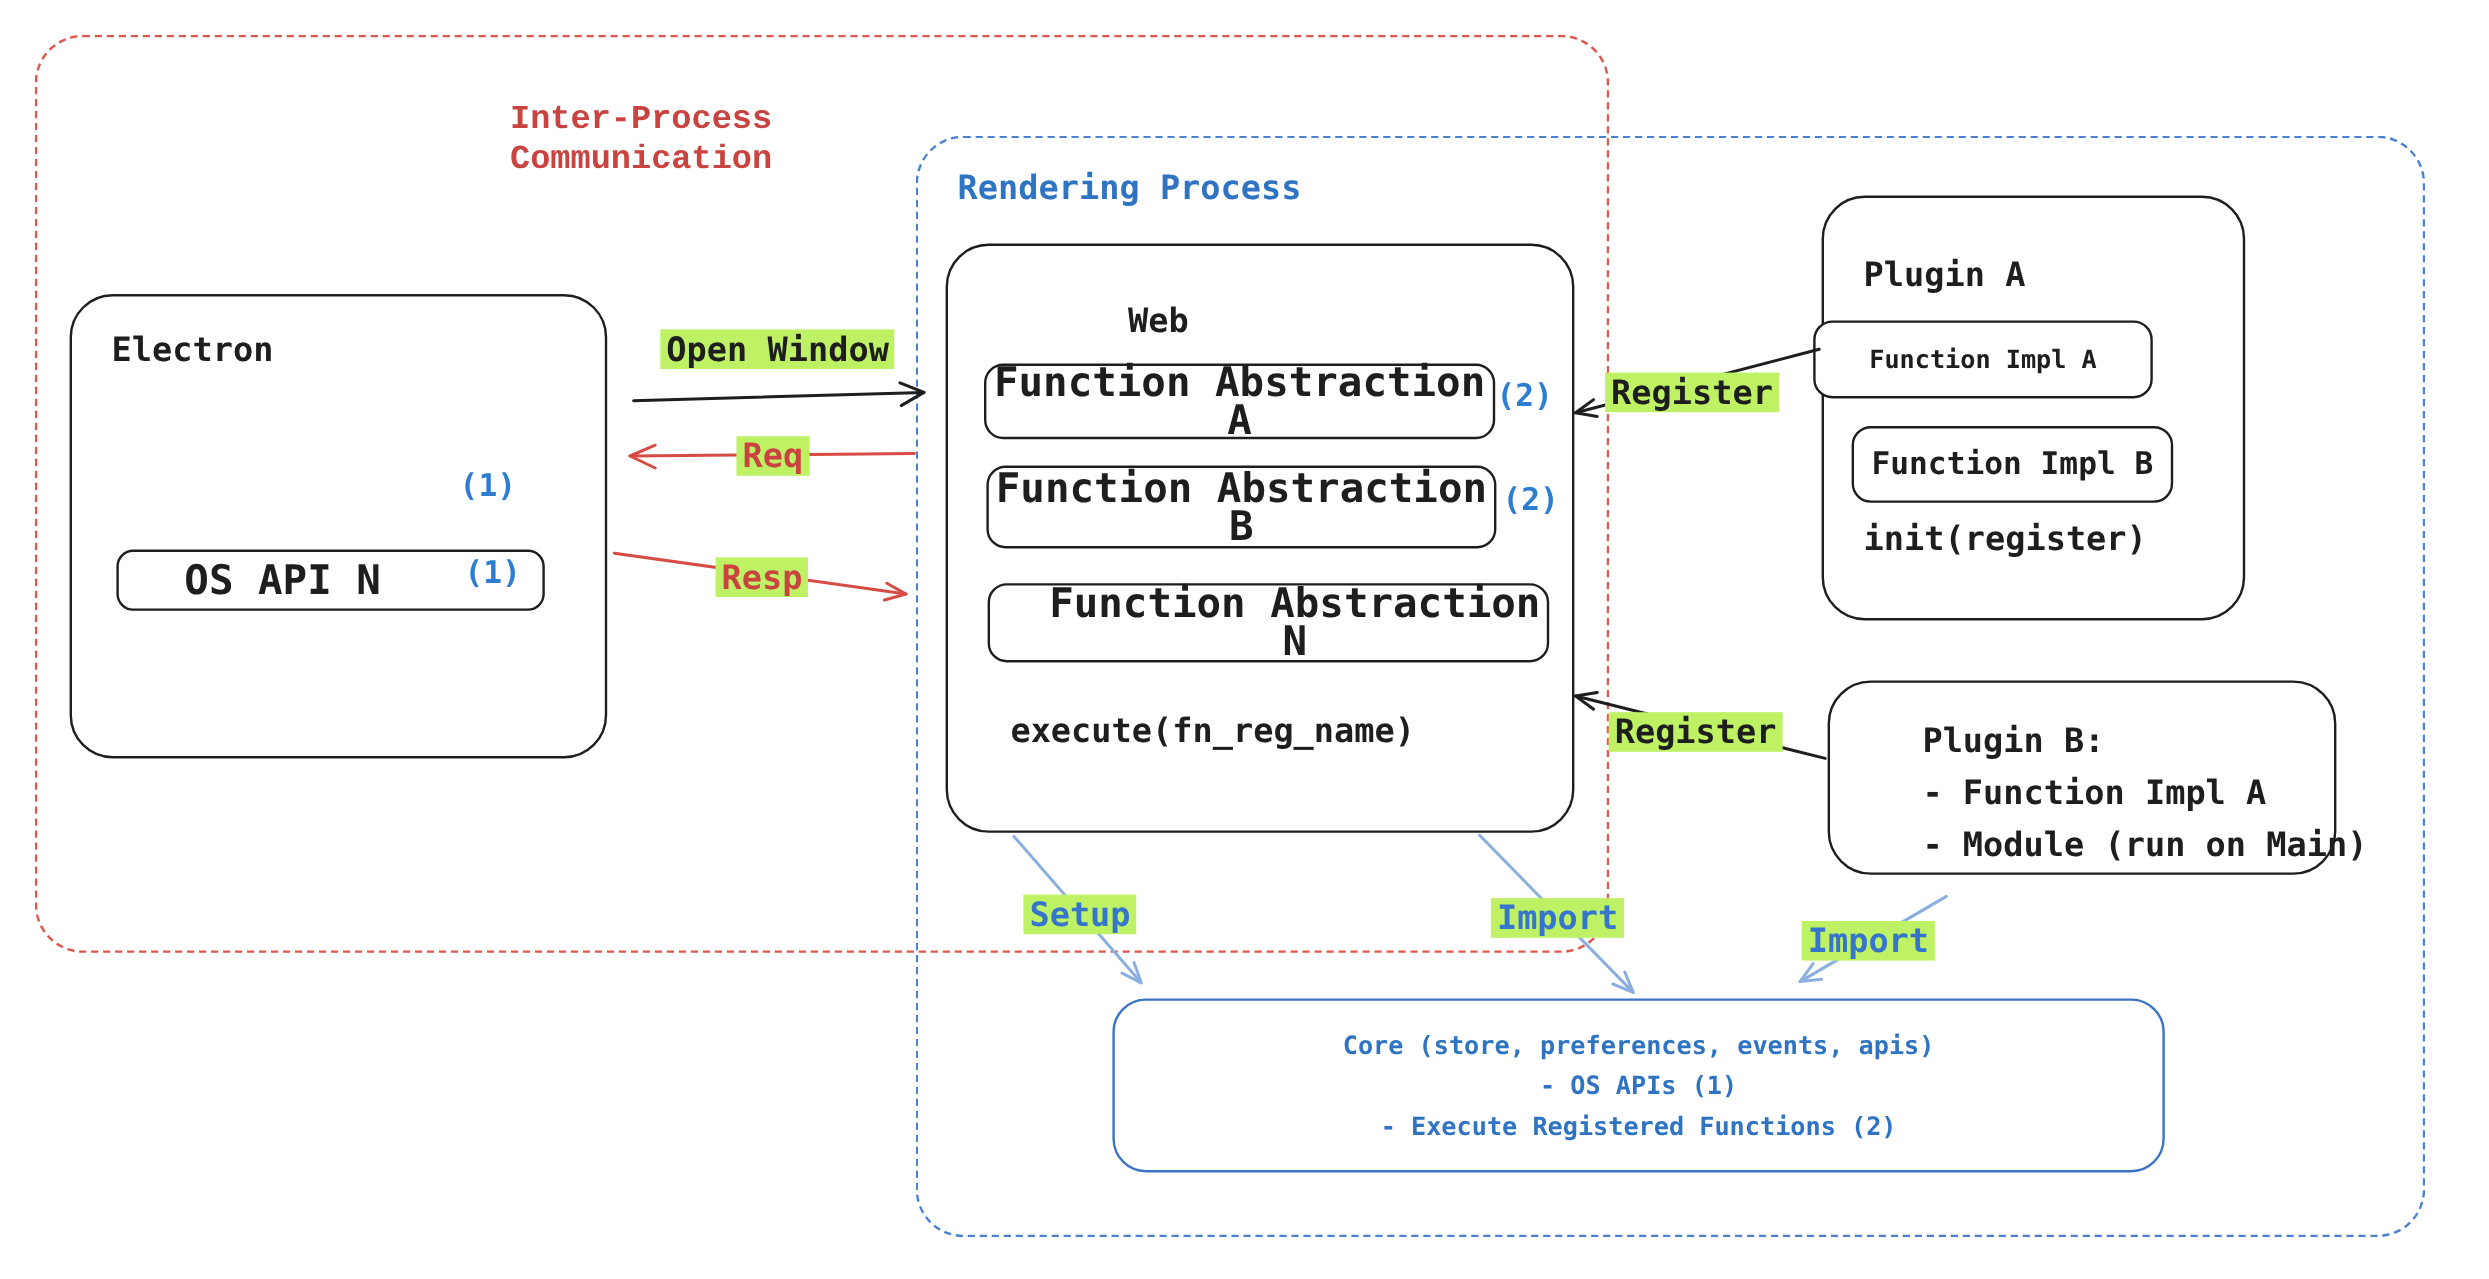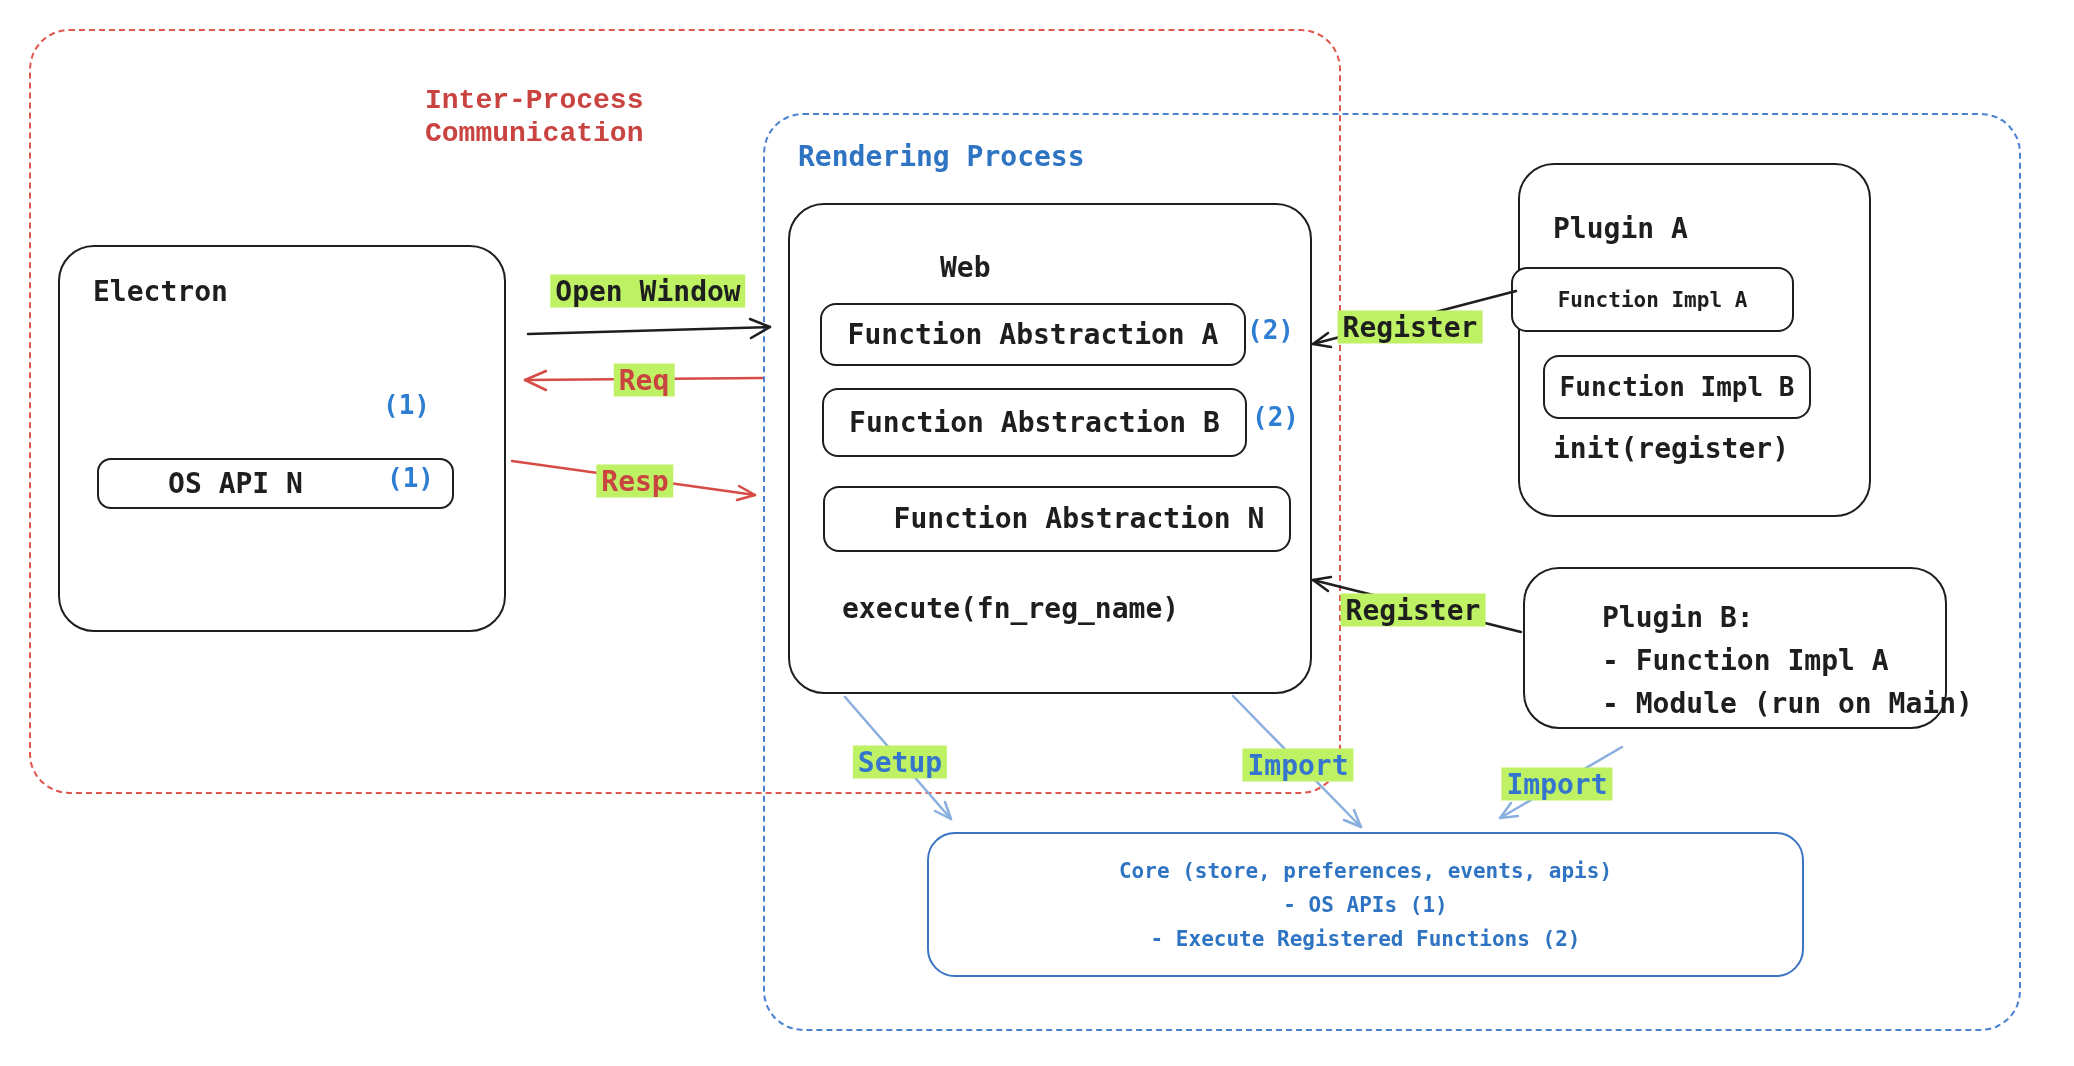--- a/index.html
+++ b/index.html
@@ -30,21 +30,21 @@
     border:2px solid var(--ink,#1e1e1e);
     border-radius:36px;
     background:#fff;
   }
   .subnode{
     position:absolute;
     border:2px solid var(--ink,#1e1e1e);
     border-radius:16px;
     background:#fff;
     display:flex;align-items:center;justify-content:center;
-    font-size:28px;line-height:32px;text-align:center;
+    font-size:34px;line-height:32px;text-align:center;
   }
   .label{position:absolute;font-size:28px;line-height:33px;white-space:pre;}
   .red-text{color:var(--red-text,#c94441);}
   .blue-text{color:var(--blue-text,#2e74c2);}
   .badge{position:absolute;font-size:26px;color:var(--blue-bright,#2d7ed3);white-space:pre;}
   .arrow-label{
     position:absolute;
     transform:translate(-50%,-50%);
     background:#bef264;
     padding:0 5px;

